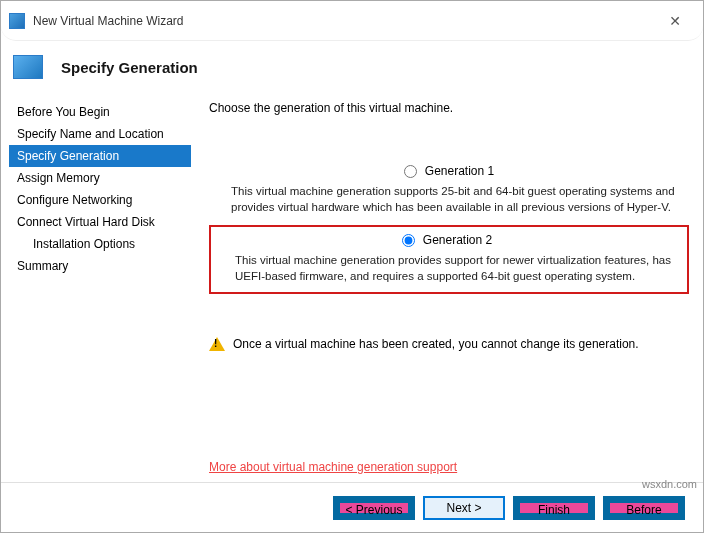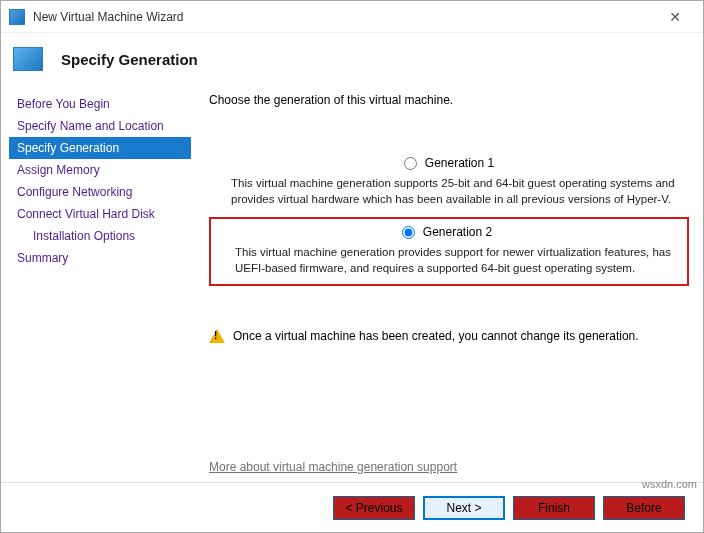--- a/index.html
+++ b/index.html
@@ -1,44 +1,44 @@
 <!DOCTYPE html>
 <html><head>
 <meta charset="utf-8">
 <style>
 * { box-sizing: border-box; margin: 0; padding: 0; }
 body { font-family: "Segoe UI", Tahoma, sans-serif; font-size: 12px; background: #fff; color: #000; }
 .window { width: 704px; height: 533px; border: 1px solid #aaa; background: #fff; position: relative; display: flex; flex-direction: column; }
-.titlebar { height: 32px; display: flex; align-items: center; padding: 0 8px; border-bottom: 1px solid #eee; }
+.titlebar { height: 40px; display: flex; align-items: center; padding: 0 8px; border-bottom: 1px solid #eee; border-radius: 15px; }
 .titlebar .icon { width: 16px; height: 16px; background: linear-gradient(135deg,#4aa0e0,#1e6fb8); border:1px solid #2a7bc8; margin-right: 8px; }
 .titlebar .title { flex: 1; font-size: 12px; color: #333; }
 .titlebar .close { width: 40px; height: 28px; display:flex; align-items:center; justify-content:center; font-size:14px; color:#555; cursor:pointer; }
 .header { padding: 14px 12px 18px 12px; display:flex; align-items:center; gap:18px; }
 .header .bigicon { width: 30px; height: 24px; background: linear-gradient(135deg,#5bb0ee,#1e78c0); border:1px solid #2a7bc8; }
 .header h1 { font-size: 15px; font-weight: 600; color: #151515; }
 .body { flex:1; display:flex; padding: 0 8px 0 8px; }
 .sidebar { width: 182px; padding-top: 4px; }
-.sidebar .step { padding: 4px 8px; font-size: 12px; color: #4c1d95; cursor: pointer; white-space: nowrap; }
+.sidebar .step { padding: 4px 8px; font-size: 12px; color: #000000; cursor: pointer; white-space: nowrap; }
 .sidebar .step.selected { background: #1979ca; color: #fff; }
 .sidebar .step.indent { padding-left: 24px; }
 .content { flex:1; padding: 4px 6px 0 18px; display:flex; flex-direction:column;gap:31px; }
 .content .prompt { margin-bottom: 14px; }
 .radiogroup { display:flex; flex-direction:column; gap:8px; }
 .radio-row { display:flex; align-items:flex-start; gap:8px; padding:4px 4px 6px 4px;justify-content:center; }
 .radio-row input[type=radio] { margin-top:1px; }
 .radio-row .lbl { font-size:12px; }
 .radio-desc { margin-left: 22px; font-size: 11.5px; color: #222; line-height: 1.35; max-width: 460px; }
 .gen2-box { border: 2px solid #d11a1a; padding: 2px 6px 8px 2px; margin-top: 2px; }
 .warn-row { display:flex; align-items:flex-start; gap:8px; margin-top: 12px; }
 .warn-icon { width:0; height:0; border-left:8px solid transparent; border-right:8px solid transparent; border-bottom:14px solid #f0b400; position:relative; }
 .warn-icon::after { content:"!"; position:absolute; left:-3px; top:1px; font-size:10px; font-weight:bold; color:#000; }
 .spacer { flex:1; }
-.link { color: #737373; text-decoration: underline; font-size:12px; margin-top: 4px; margin-bottom: 8px; display:inline-block; cursor:pointer; }
+.link { color: #ef4444; text-decoration: underline; font-size:12px; margin-top: 4px; margin-bottom: 8px; display:inline-block; cursor:pointer; }
 .footer { height: 50px; border-top: 1px solid #e0e0e0; display:flex; align-items:center; justify-content:flex-end; gap:8px; padding: 0 18px; }
-.btn { min-width: 82px; height: 24px; border:1px solid #0369a1; background:#b91c1c; font-size:12px; cursor:pointer; }
+.btn { min-width: 82px; height: 24px; border:7px solid #0369a1; background:#ec4899; font-size:12px; cursor:pointer; }
 .btn.primary { border:2px solid #0078d7; background:#e5f1fb; }
 .watermark { position:absolute; right:6px; bottom:42px; font-size:11px; color:#888; }
 </style>
 </head>
 <body>
 
 <div class="window">
 
   <div class="titlebar">
     <div class="icon"></div>

